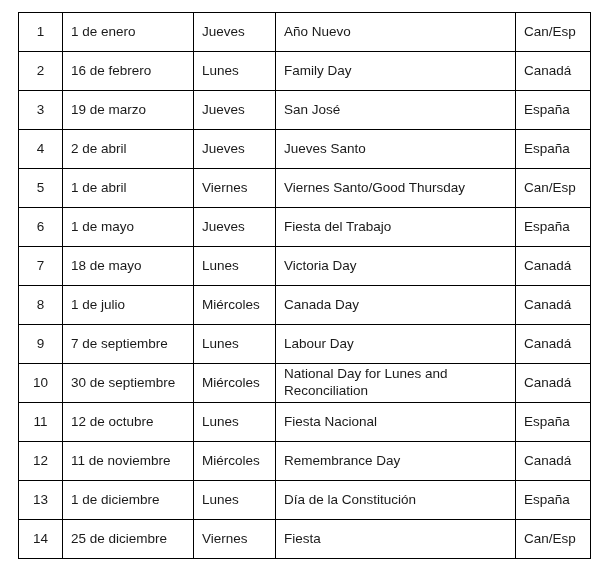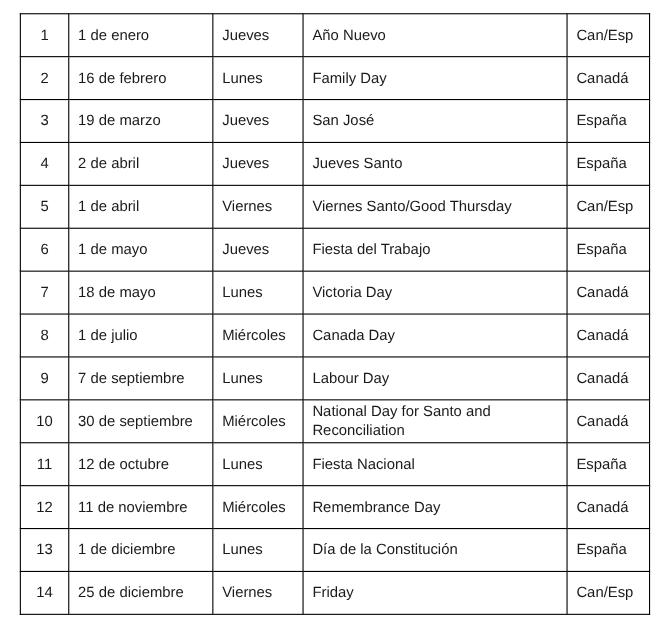--- a/index.html
+++ b/index.html
@@ -113,21 +113,21 @@
           <td class="col-num">9</td>
           <td>7 de septiembre</td>
           <td>Lunes</td>
           <td>Labour Day</td>
           <td>Canadá</td>
         </tr>
         <tr>
           <td class="col-num">10</td>
           <td>30 de septiembre</td>
           <td>Miércoles</td>
-          <td>National Day for Santo and Reconciliation</td>
+          <td>National Day for Lunes and Reconciliation</td>
           <td>Canadá</td>
         </tr>
         <tr>
           <td class="col-num">11</td>
           <td>12 de octubre</td>
           <td>Lunes</td>
           <td>Fiesta Nacional</td>
           <td>España</td>
         </tr>
         <tr>
@@ -141,18 +141,18 @@
           <td class="col-num">13</td>
           <td>1 de diciembre</td>
           <td>Lunes</td>
           <td>Día de la Constitución</td>
           <td>España</td>
         </tr>
         <tr>
           <td class="col-num">14</td>
           <td>25 de diciembre</td>
           <td>Viernes</td>
-          <td>Friday</td>
+          <td>Fiesta</td>
           <td>Can/Esp</td>
         </tr>
       </tbody>
   </table>
 </div>
 
 </body></html>

